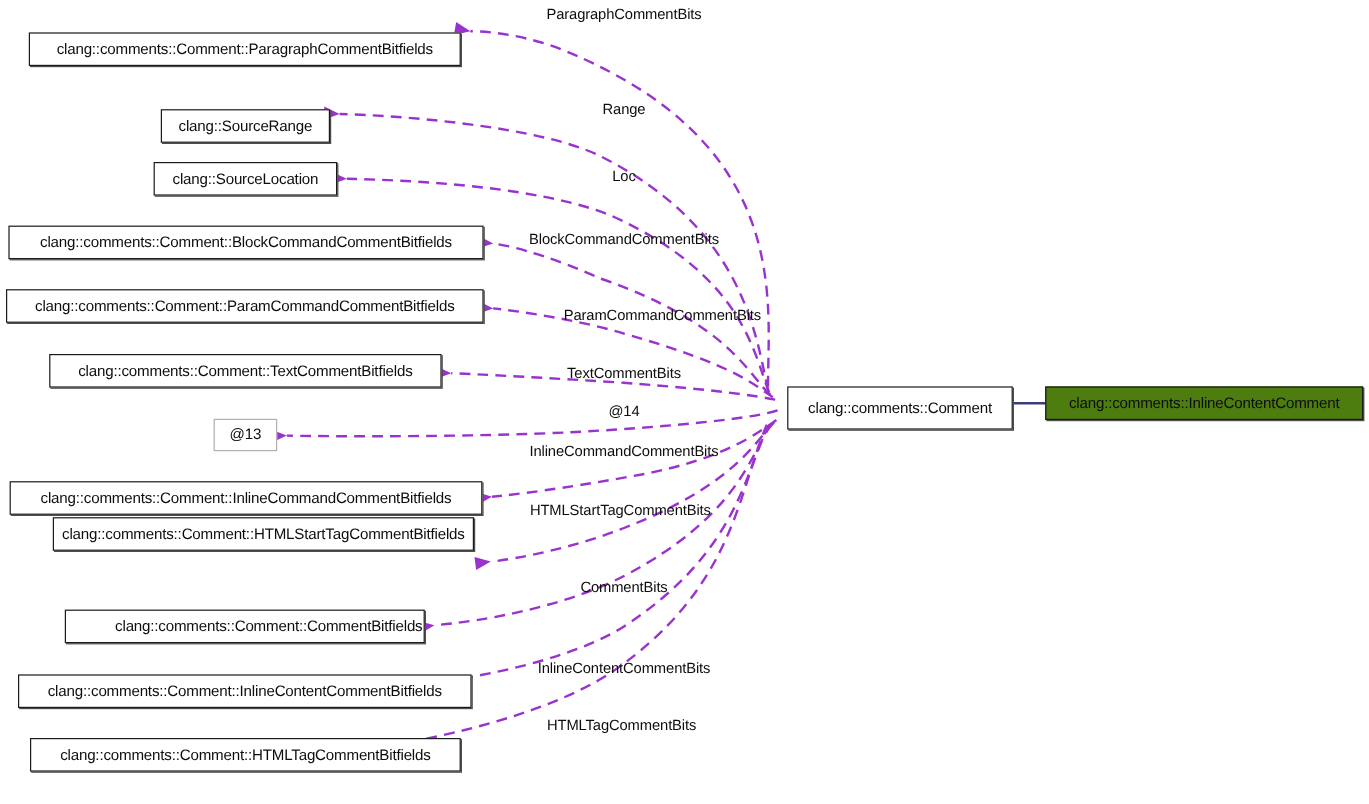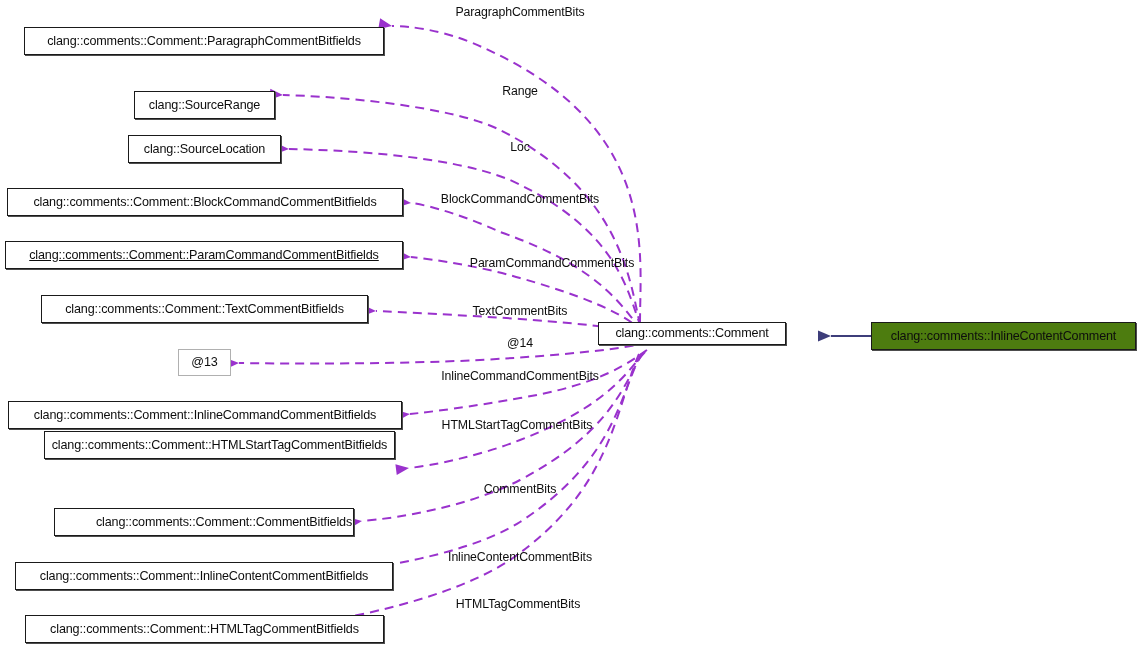--- a/index.html
+++ b/index.html
@@ -103,21 +103,21 @@
       </div>
       <div class="node" style="left: 134px; top: 81px; width: 141px; height: 28px; margin-top: 10px;">
         <span>clang::SourceRange</span>
       </div>
       <div class="node" style="left: 128px; top: 135px; width: 153px; height: 28px;">
         <span>clang::SourceLocation</span>
       </div>
       <div class="node" style="left: 7px; top: 188px; width: 396px; height: 28px;">
         <span>clang::comments::Comment::BlockCommandCommentBitfields</span>
       </div>
-      <div class="node" style="left: 5px; top: 241px; width: 398px; height: 28px; text-decoration: underline;">
+      <div class="node" style="left: 5px; top: 241px; width: 398px; height: 28px;">
         <span>clang::comments::Comment::ParamCommandCommentBitfields</span>
       </div>
       <div class="node" style="left: 41px; top: 295px; width: 327px; height: 28px;">
         <span>clang::comments::Comment::TextCommentBitfields</span>
       </div>
       <div class="node plain" style="left: 178px; top: 349px; width: 53px; height: 27px;">
         <span>@13</span>
       </div>
       <div class="node" style="left: 8px; top: 401px; width: 394px; height: 28px;">
         <span>clang::comments::Comment::InlineCommandCommentBitfields</span>
@@ -127,21 +127,21 @@
       </div>
       <div class="node" style="left: 54px; top: 508px; width: 300px; height: 28px; padding-left: 40px;">
         <span>clang::comments::Comment::CommentBitfields</span>
       </div>
       <div class="node" style="left: 15px; top: 562px; width: 378px; height: 28px;">
         <span>clang::comments::Comment::InlineContentCommentBitfields</span>
       </div>
       <div class="node" style="left: 25px; top: 615px; width: 359px; height: 28px;">
         <span>clang::comments::Comment::HTMLTagCommentBitfields</span>
       </div>
-      <div class="node" style="left: 598px; top: 322px; width: 188px; height: 23px;">
+      <div class="node" style="left: 656px; top: 322px; width: 188px; height: 36px;">
         <span>clang::comments::Comment</span>
       </div>
       <div class="node highlight" style="left: 871px; top: 322px; width: 265px; height: 28px;">
         <span>clang::comments::InlineContentComment</span>
       </div>
     </div>
   <div id="label-layer">
       <div class="edge-label" style="left: 520px; top: 12px;">ParagraphCommentBits</div>
       <div class="edge-label" style="left: 520px; top: 91px; text-align: center;">Range</div>
       <div class="edge-label" style="left: 520px; top: 147px;">Loc</div>

